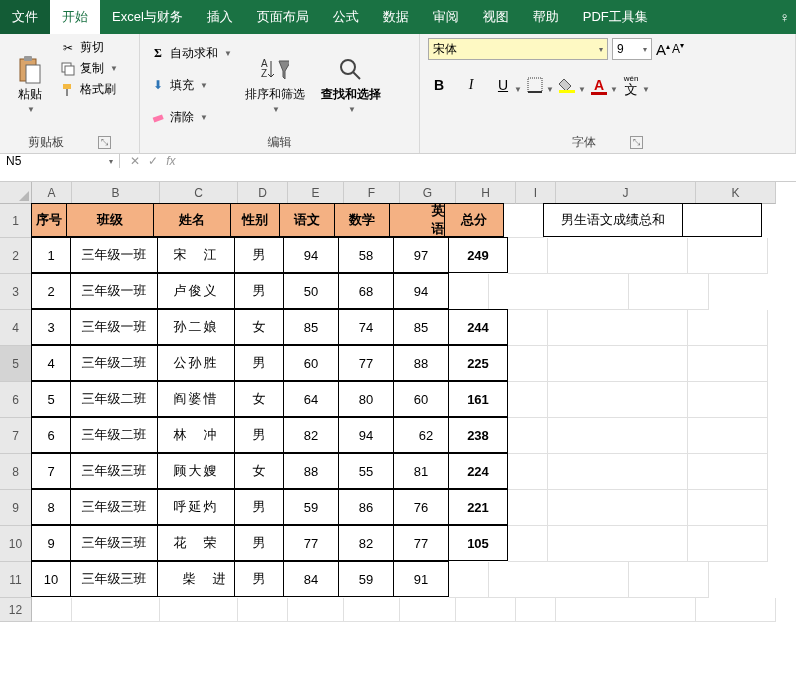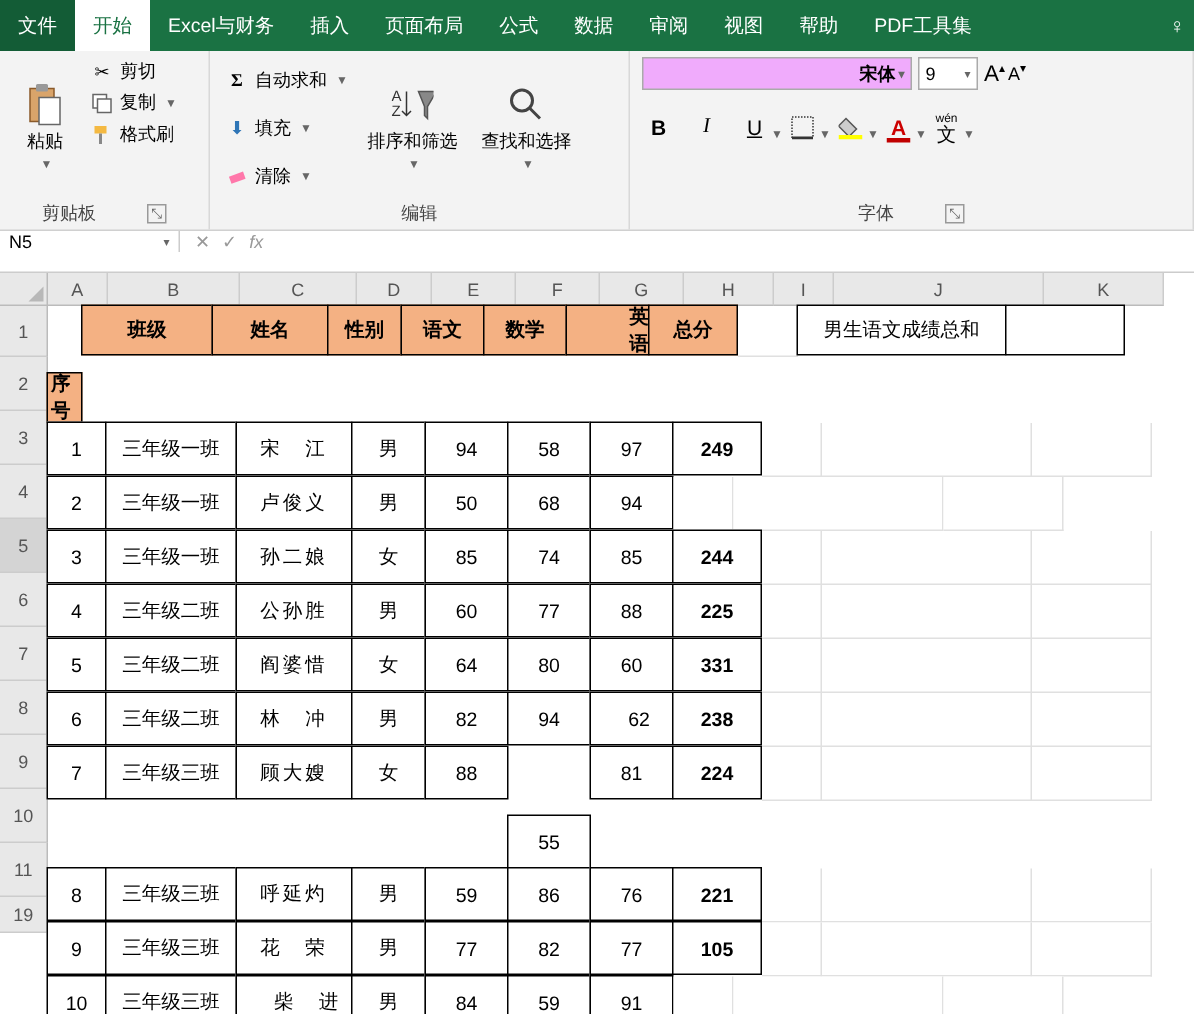--- a/index.html
+++ b/index.html
@@ -23,21 +23,21 @@
 .big-btn { display: flex; flex-direction: column; align-items: center; justify-content: center; width: 44px; gap: 2px; cursor: pointer;}
 .big-btn .icon { width: 28px; height: 28px; display:flex; align-items:center; justify-content:center; }
 .big-btn .label { font-size: 12px; }
 .small-btns { display: flex; flex-direction: column; gap: 2px; }
 .small-btn { display: flex; align-items: center; gap: 4px; font-size: 12px; padding: 1px 2px; cursor:pointer;}
 .small-btn .icon { width: 16px; height: 16px; display:flex; align-items:center; justify-content:center; }
 .dd { font-size: 8px; color: #666; margin-left: 2px; }
 
 .font-box { display:flex; flex-direction:column; gap:6px; }
 .font-row1 { display:flex; gap:4px; align-items:center; }
-.font-name { width: 180px; height: 22px; border:1px solid #aaa; background:#f0abfc; padding:2px 4px; font-size:12px; display:flex; align-items:center; justify-content:flex-end;font-weight:bold;}
+.font-name { width: 180px; height: 22px; border:1px solid #aaa; background:#fef9c3; padding:2px 4px; font-size:12px; display:flex; align-items:center; justify-content:space-between;}
 .font-size { width: 40px; height: 22px; border:1px solid #aaa; background:#fff; padding:2px 4px; font-size:12px; display:flex; align-items:center; justify-content:space-between;}
 .font-row2 { display:flex; gap: 10px; align-items:center; padding-top:8px;}
 .fbtn { width: 22px; height: 22px; display:flex; align-items:center; justify-content:center; font-size:14px; cursor:pointer; position:relative;}
 .fbtn .dd { position:absolute; right:-8px; bottom:2px;}
 .font-inc-dec { display:flex; gap:2px;}
 .font-inc-dec span { font-size:13px; cursor:pointer;}
 
 
 .fxbar { height: 28px; border-bottom: 1px solid #ccc; display:flex; align-items:flex-start;}
 .namebox { width: 120px; border-right:1px solid #ccc; display:flex; align-items:center; padding:0 6px; justify-content:space-between; font-size:12px;}
@@ -162,21 +162,21 @@
             <svg width="30" height="26">
               <text x="0" y="10" font-size="10" fill="#333">A</text>
               <text x="0" y="20" font-size="10" fill="#333">Z</text>
               <path d="M10 4 L10 20 M7 17 L10 20 L13 17" stroke="#333" fill="none"></path>
               <path d="M18 4 L30 4 L24 14 L24 22 L22 20 L22 14 Z" fill="#888" stroke="#555"></path>
             </svg>
           </span>
         <span class="label">排序和筛选</span>
         <span class="dd">▼</span>
       </div>
-      <div class="big-btn" style="width:70px;">
+      <div class="big-btn" style="width:70px;font-weight:bold;">
         <span class="icon">
             <svg width="26" height="26">
               <circle cx="10" cy="10" r="7" fill="none" stroke="#444" stroke-width="2"></circle>
               <line x1="15" y1="15" x2="22" y2="22" stroke="#444" stroke-width="2"></line>
             </svg>
           </span>
         <span class="label">查找和选择</span>
         <span class="dd">▼</span>
       </div>
     </div>
@@ -275,25 +275,25 @@
       <div class="rowhead" style="height: 36px;">2</div>
       <div class="rowhead" style="height: 36px;">3</div>
       <div class="rowhead" style="height: 36px;">4</div>
       <div class="rowhead sel" style="height: 36px;">5</div>
       <div class="rowhead" style="height: 36px;">6</div>
       <div class="rowhead" style="height: 36px;">7</div>
       <div class="rowhead" style="height: 36px;">8</div>
       <div class="rowhead" style="height: 36px;">9</div>
       <div class="rowhead" style="height: 36px;">10</div>
       <div class="rowhead" style="height: 36px;">11</div>
-      <div class="rowhead" style="height: 24px;">19</div>
+      <div class="rowhead" style="height: 24px;">12</div>
     </div>
   <div class="cells" id="cells">
       <div class="cellrow">
-        <div class="cell hdr databorder" style="width: 24px; height: 34px; margin-top: 44px;">序号</div>
+        <div class="cell hdr databorder" style="width: 36px; height: 34px;">序号</div>
         <div class="cell hdr databorder" style="width: 88px; height: 34px;">班级</div>
         <div class="cell hdr databorder" style="width: 78px; height: 34px;">姓名</div>
         <div class="cell hdr databorder" style="width: 50px; height: 34px;">性别</div>
         <div class="cell hdr databorder" style="width: 56px; height: 34px;">语文</div>
         <div class="cell hdr databorder" style="width: 56px; height: 34px;">数学</div>
         <div class="cell hdr databorder" style="width: 56px; height: 34px; padding-left: 44px;">英语</div>
         <div class="cell hdr databorder" style="width: 60px; height: 34px;">总分</div>
         <div class="cell" style="width: 40px; height: 34px;"></div>
         <div class="cell databorder" style="width: 140px; height: 34px;">男生语文成绩总和</div>
         <div class="cell databorder" style="width: 80px; height: 34px;"></div>
@@ -350,21 +350,21 @@
         <div class="cell" style="width: 80px; height: 36px;"></div>
       </div>
       <div class="cellrow">
         <div class="cell databorder" style="width: 40px; height: 36px;">5</div>
         <div class="cell databorder" style="width: 88px; height: 36px;">三年级二班</div>
         <div class="cell databorder namecol" style="width: 78px; height: 36px;">阎婆惜</div>
         <div class="cell databorder" style="width: 50px; height: 36px;">女</div>
         <div class="cell databorder" style="width: 56px; height: 36px;">64</div>
         <div class="cell databorder" style="width: 56px; height: 36px;">80</div>
         <div class="cell databorder" style="width: 56px; height: 36px;">60</div>
-        <div class="cell databorder bold" style="width: 60px; height: 36px;">331</div>
+        <div class="cell databorder bold" style="width: 60px; height: 36px;">161</div>
         <div class="cell" style="width: 40px; height: 36px;"></div>
         <div class="cell" style="width: 140px; height: 36px;"></div>
         <div class="cell" style="width: 80px; height: 36px;"></div>
       </div>
       <div class="cellrow">
         <div class="cell databorder" style="width: 40px; height: 36px;">6</div>
         <div class="cell databorder" style="width: 88px; height: 36px;">三年级二班</div>
         <div class="cell databorder namecol" style="width: 78px; height: 36px;">林　冲</div>
         <div class="cell databorder" style="width: 50px; height: 36px;">男</div>
         <div class="cell databorder" style="width: 56px; height: 36px;">82</div>
@@ -374,21 +374,21 @@
         <div class="cell" style="width: 40px; height: 36px;"></div>
         <div class="cell" style="width: 140px; height: 36px;"></div>
         <div class="cell" style="width: 80px; height: 36px;"></div>
       </div>
       <div class="cellrow">
         <div class="cell databorder" style="width: 40px; height: 36px;">7</div>
         <div class="cell databorder" style="width: 88px; height: 36px;">三年级三班</div>
         <div class="cell databorder namecol" style="width: 78px; height: 36px;">顾大嫂</div>
         <div class="cell databorder" style="width: 50px; height: 36px;">女</div>
         <div class="cell databorder" style="width: 56px; height: 36px;">88</div>
-        <div class="cell databorder" style="width: 56px; height: 36px; margin-top: 45px;">55</div>
+        <div class="cell databorder" style="width: 56px; height: 36px;">55</div>
         <div class="cell databorder" style="width: 56px; height: 36px;">81</div>
         <div class="cell databorder bold" style="width: 60px; height: 36px;">224</div>
         <div class="cell" style="width: 40px; height: 36px;"></div>
         <div class="cell" style="width: 140px; height: 36px;"></div>
         <div class="cell" style="width: 80px; height: 36px;"></div>
       </div>
       <div class="cellrow">
         <div class="cell databorder" style="width: 40px; height: 36px;">8</div>
         <div class="cell databorder" style="width: 88px; height: 36px;">三年级三班</div>
         <div class="cell databorder namecol" style="width: 78px; height: 36px;">呼延灼</div>

